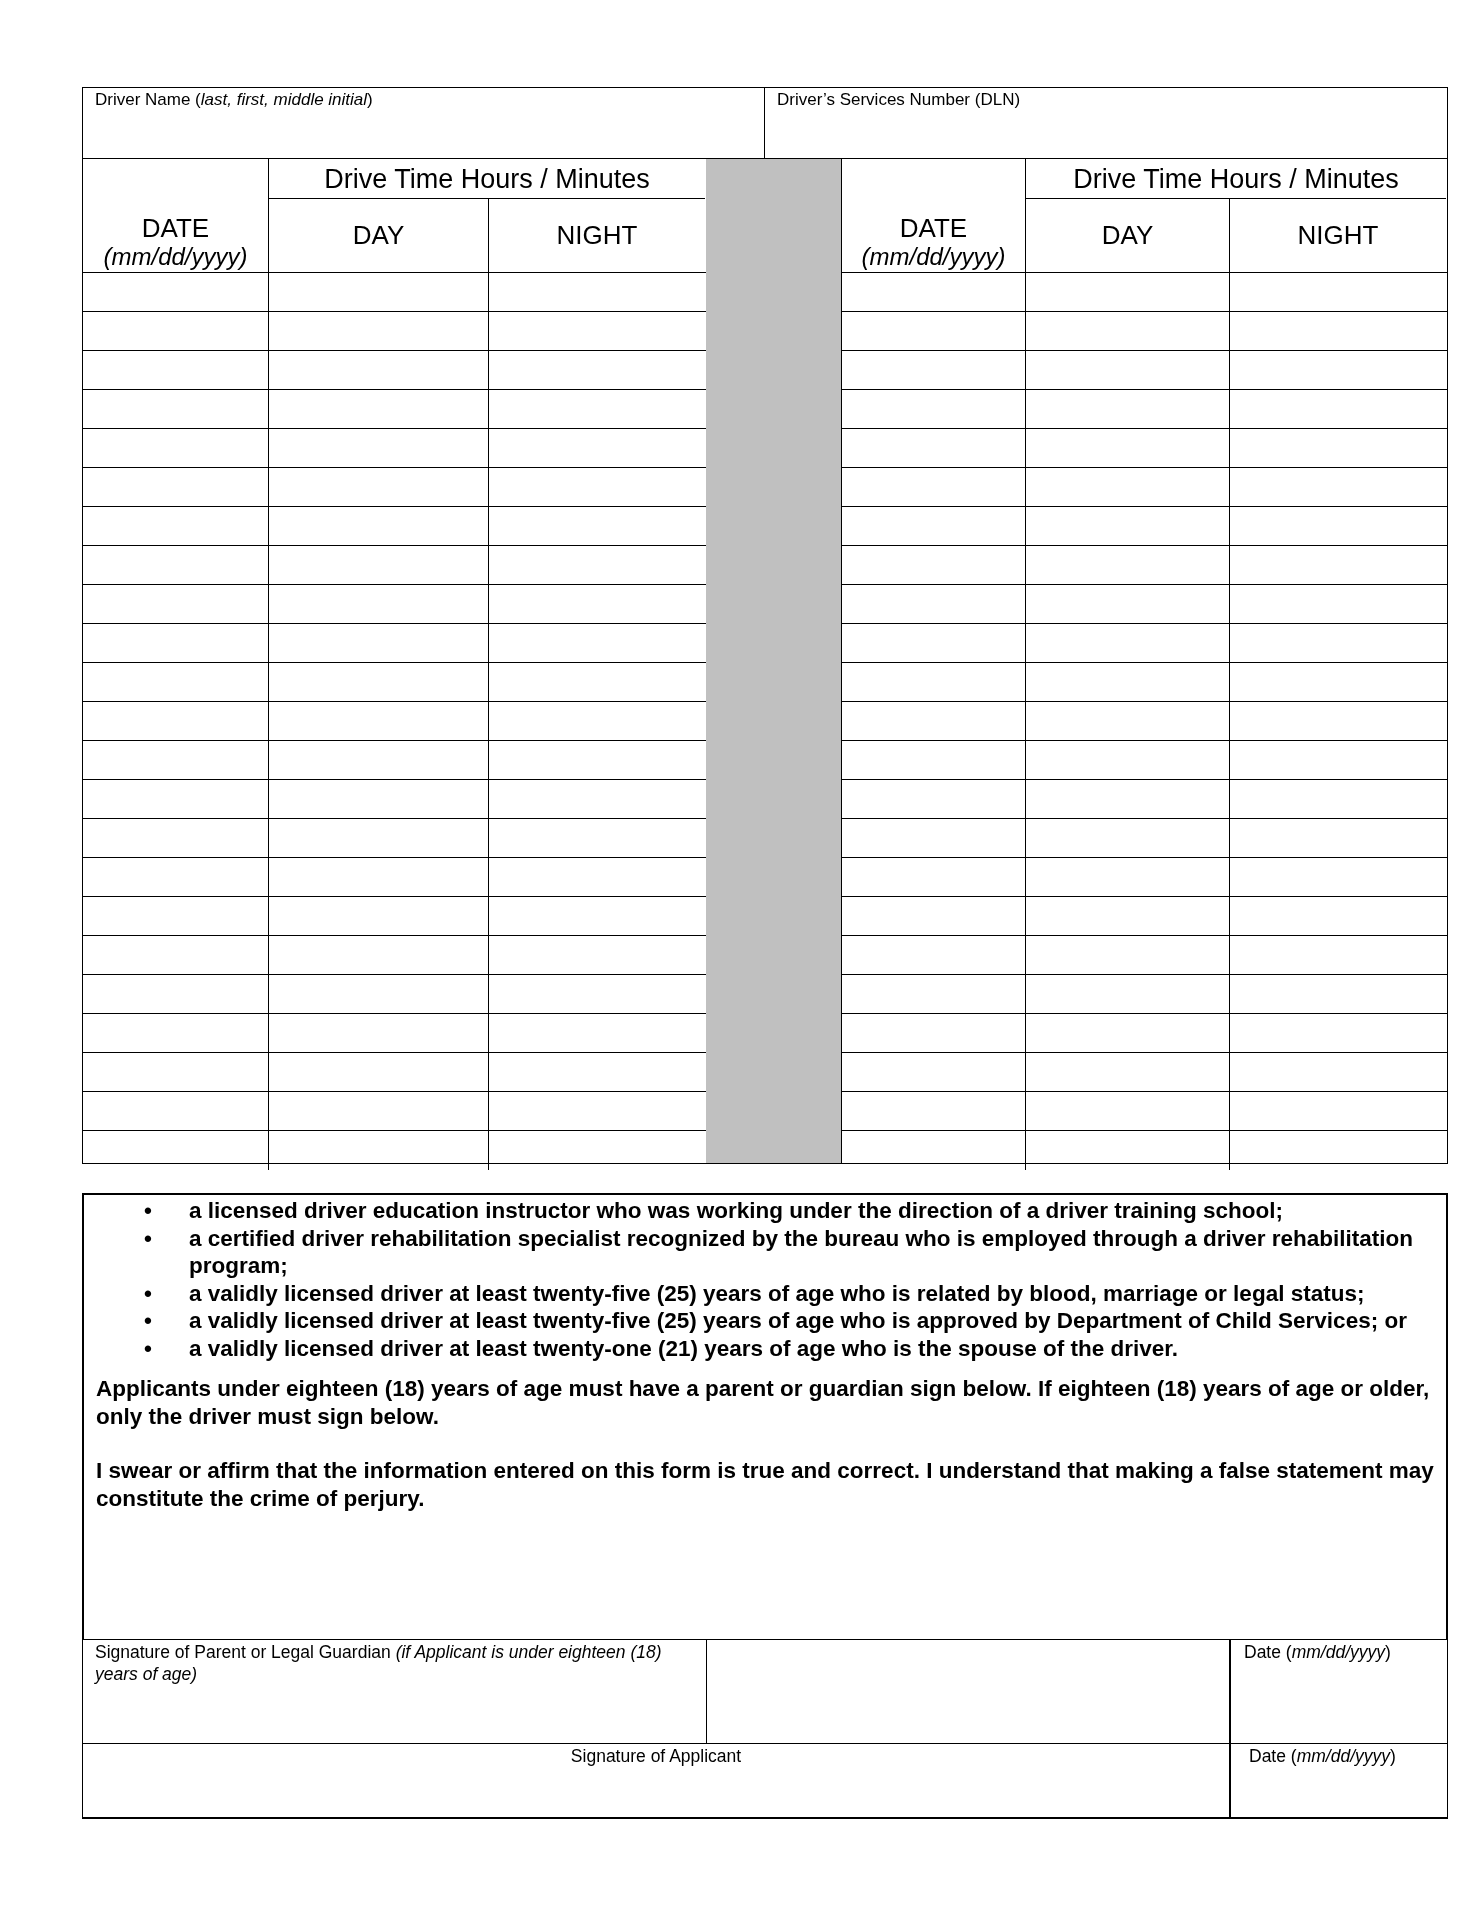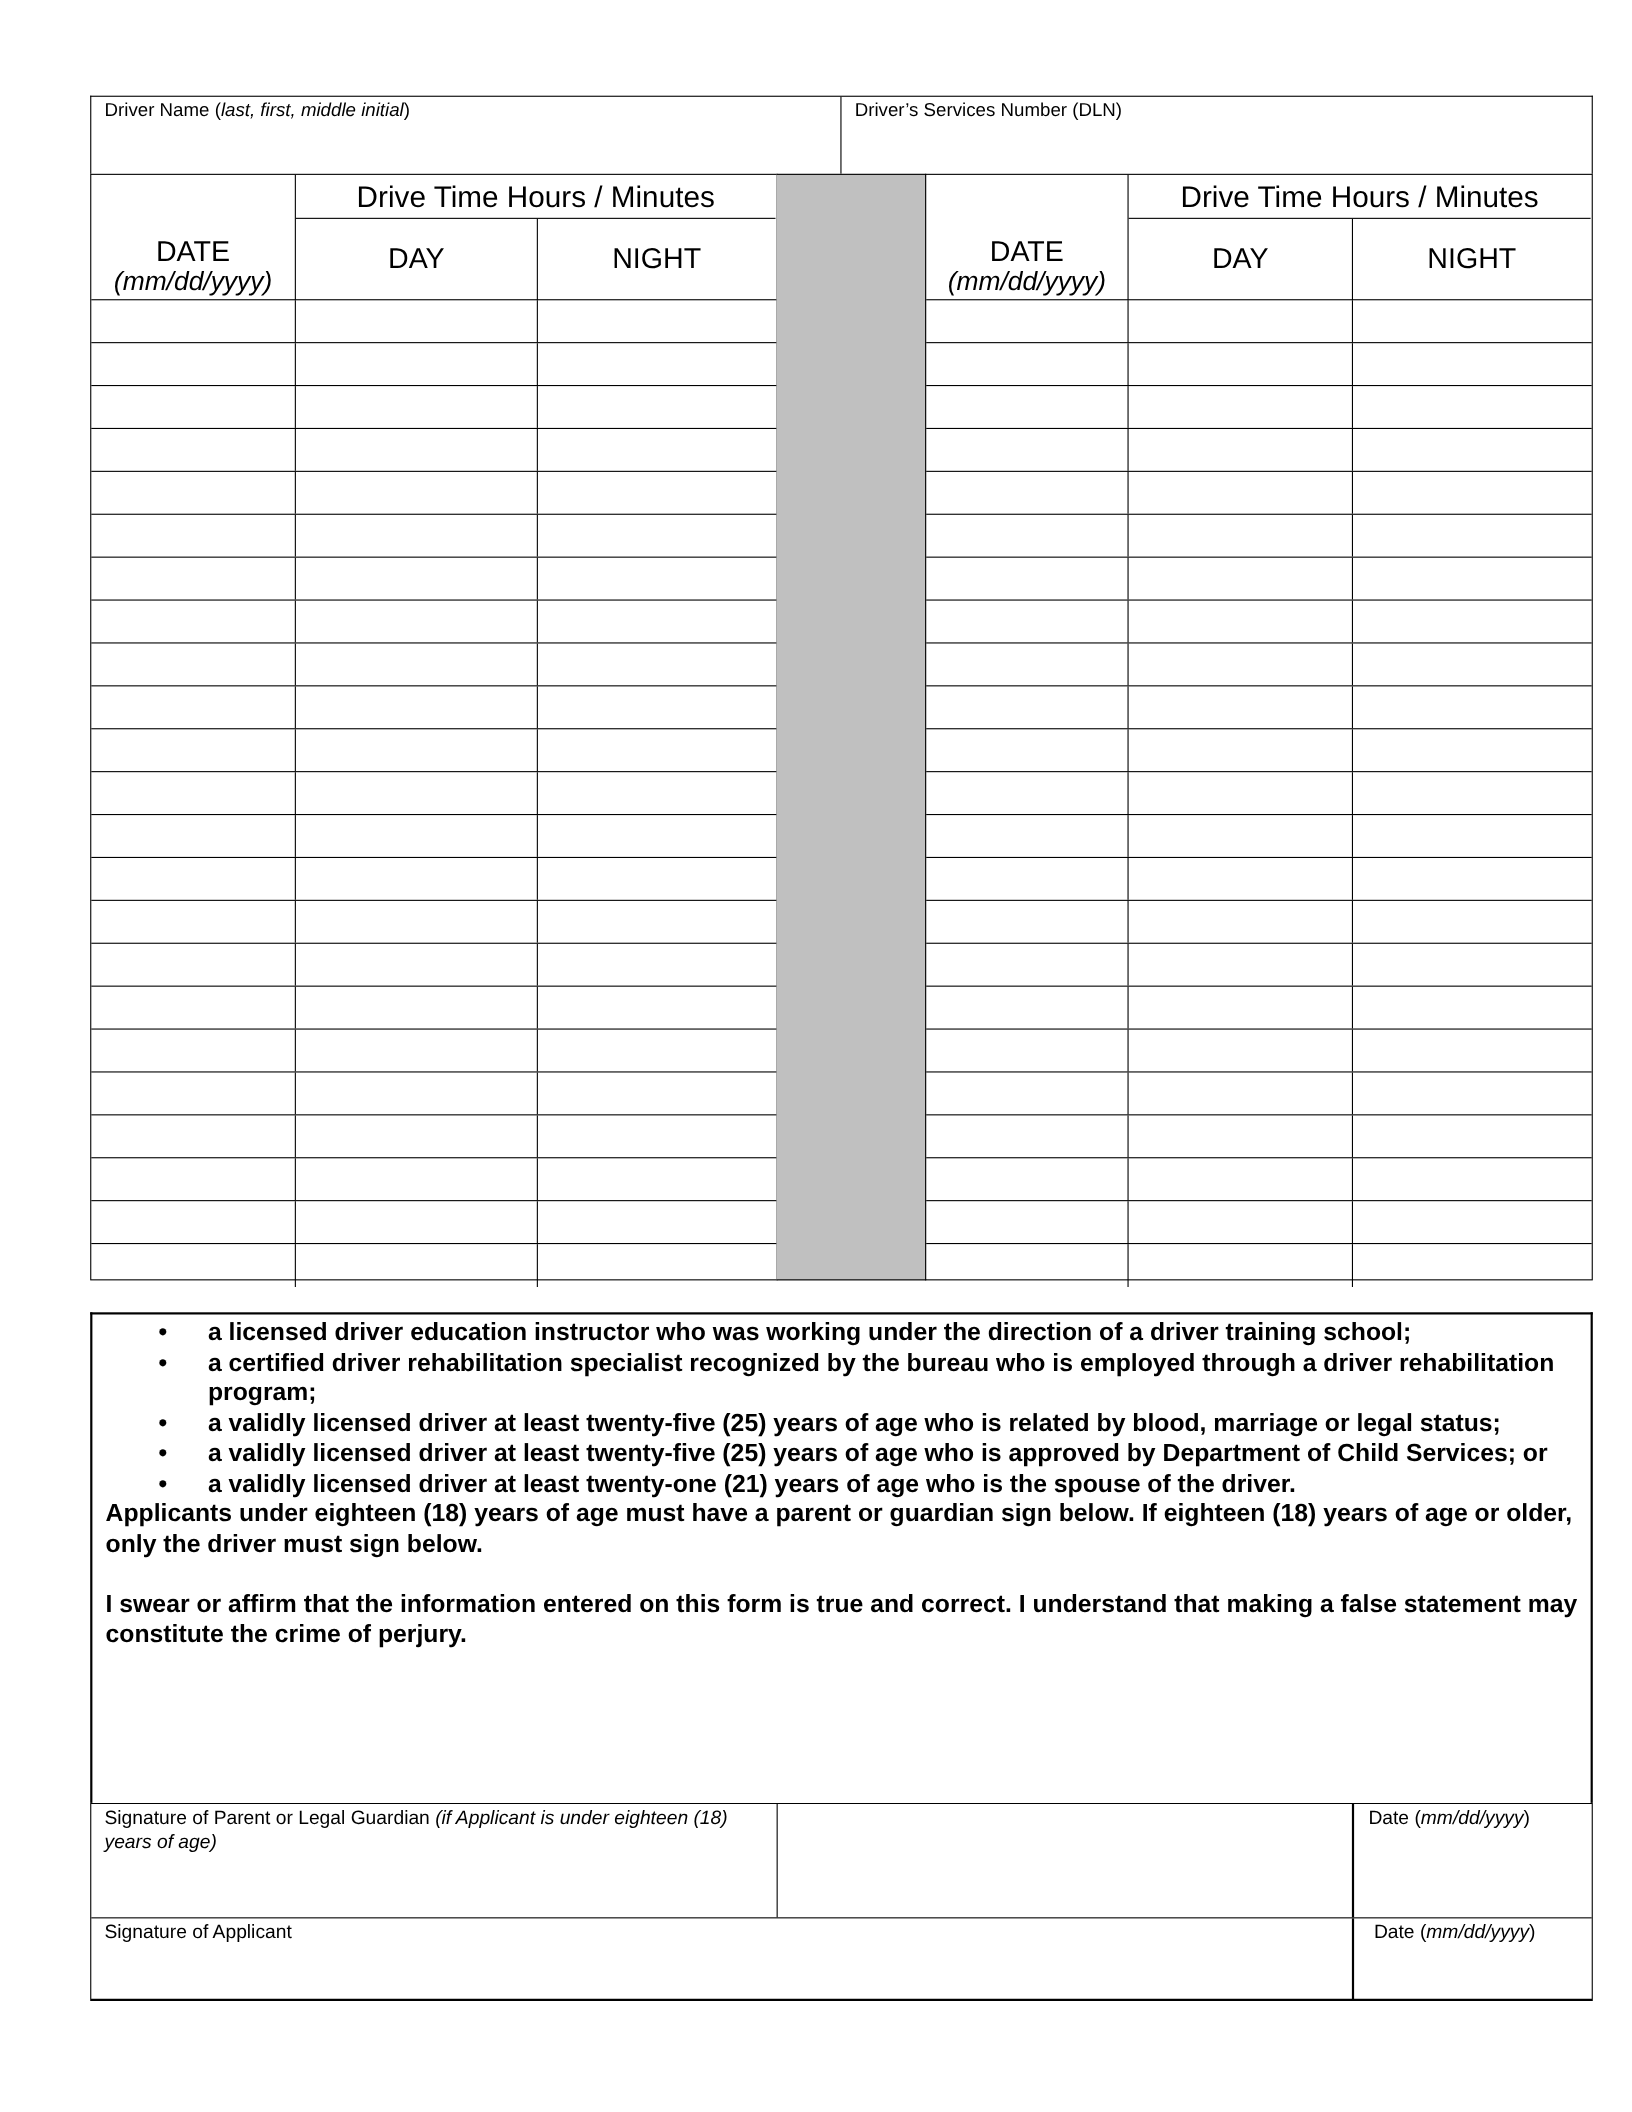--- a/index.html
+++ b/index.html
@@ -42,33 +42,33 @@
 
   
   .sec2 { position: absolute; left: 82px; top: 1193px; width: 1366px; height: 446px;
           border: 2.5px solid #000; border-bottom: none; }
   .sec2-head { height: 29px; background: #c0c0c0; border-bottom: 2px solid #000;
                font-weight: bold; font-size: 22px; line-height: 27px; padding-left: 12px; }
   .sec2-body { padding: 2px 12px 0 12px; font-weight: bold; font-size: 22.5px; line-height: 27.5px; }
   .sec2-body ul { list-style: none; margin: 0; padding: 0; }
   .sec2-body li { position: relative; padding-left: 93px; }
   .sec2-body li .bullet { position: absolute; left: 48px; top: 0; }
-  .sec2-body p.gap { }
+  .sec2-body p.gap { margin-top: 13px; }
   .sec2-body p.gap2 { margin-top: 27px; }
 
   .sig { position: absolute; left: 82px; top: 1639px; width: 1366px; height: 180px;
          border: 1.5px solid #000; border-bottom: 2.5px solid #000; }
   .sig-row1 { position: absolute; left: 0; top: 0; width: 100%; height: 104px; border-bottom: 1.5px solid #000; }
   .sig-row2 { position: absolute; left: 0; top: 104px; width: 100%; height: 74px; }
   .sig-cell { position: absolute; top: 0; height: 100%; font-size: 17.5px; line-height: 22px; padding: 1px 12px; }
   .sig-cell i { font-style: italic; }
   .sig-cell.guardian { left: 0; width: 624px; border-right: 1.5px solid #000; }
   .sig-cell.printed { left: 624px; width: 523px; }
   .sig-cell.date1 { left: 1146px; width: 218px; border-left: 2.5px solid #000; padding-left: 13px; }
-  .sig-cell.applicant { left: 0; width: 1146px; }
+  .sig-cell.applicant { left: 0; width: 1146px; text-align: center; }
   .sig-cell.date2 { left: 1146px; width: 218px; border-left: 2.5px solid #000; padding-left: 18px; }
 </style>
 </head>
 <body>
 
 <div class="log">
   <div class="top-row">
     <div class="top-cell name">
       <span>Driver Name (</span><i>last, first, middle initial</i><span>)</span>
     </div>

